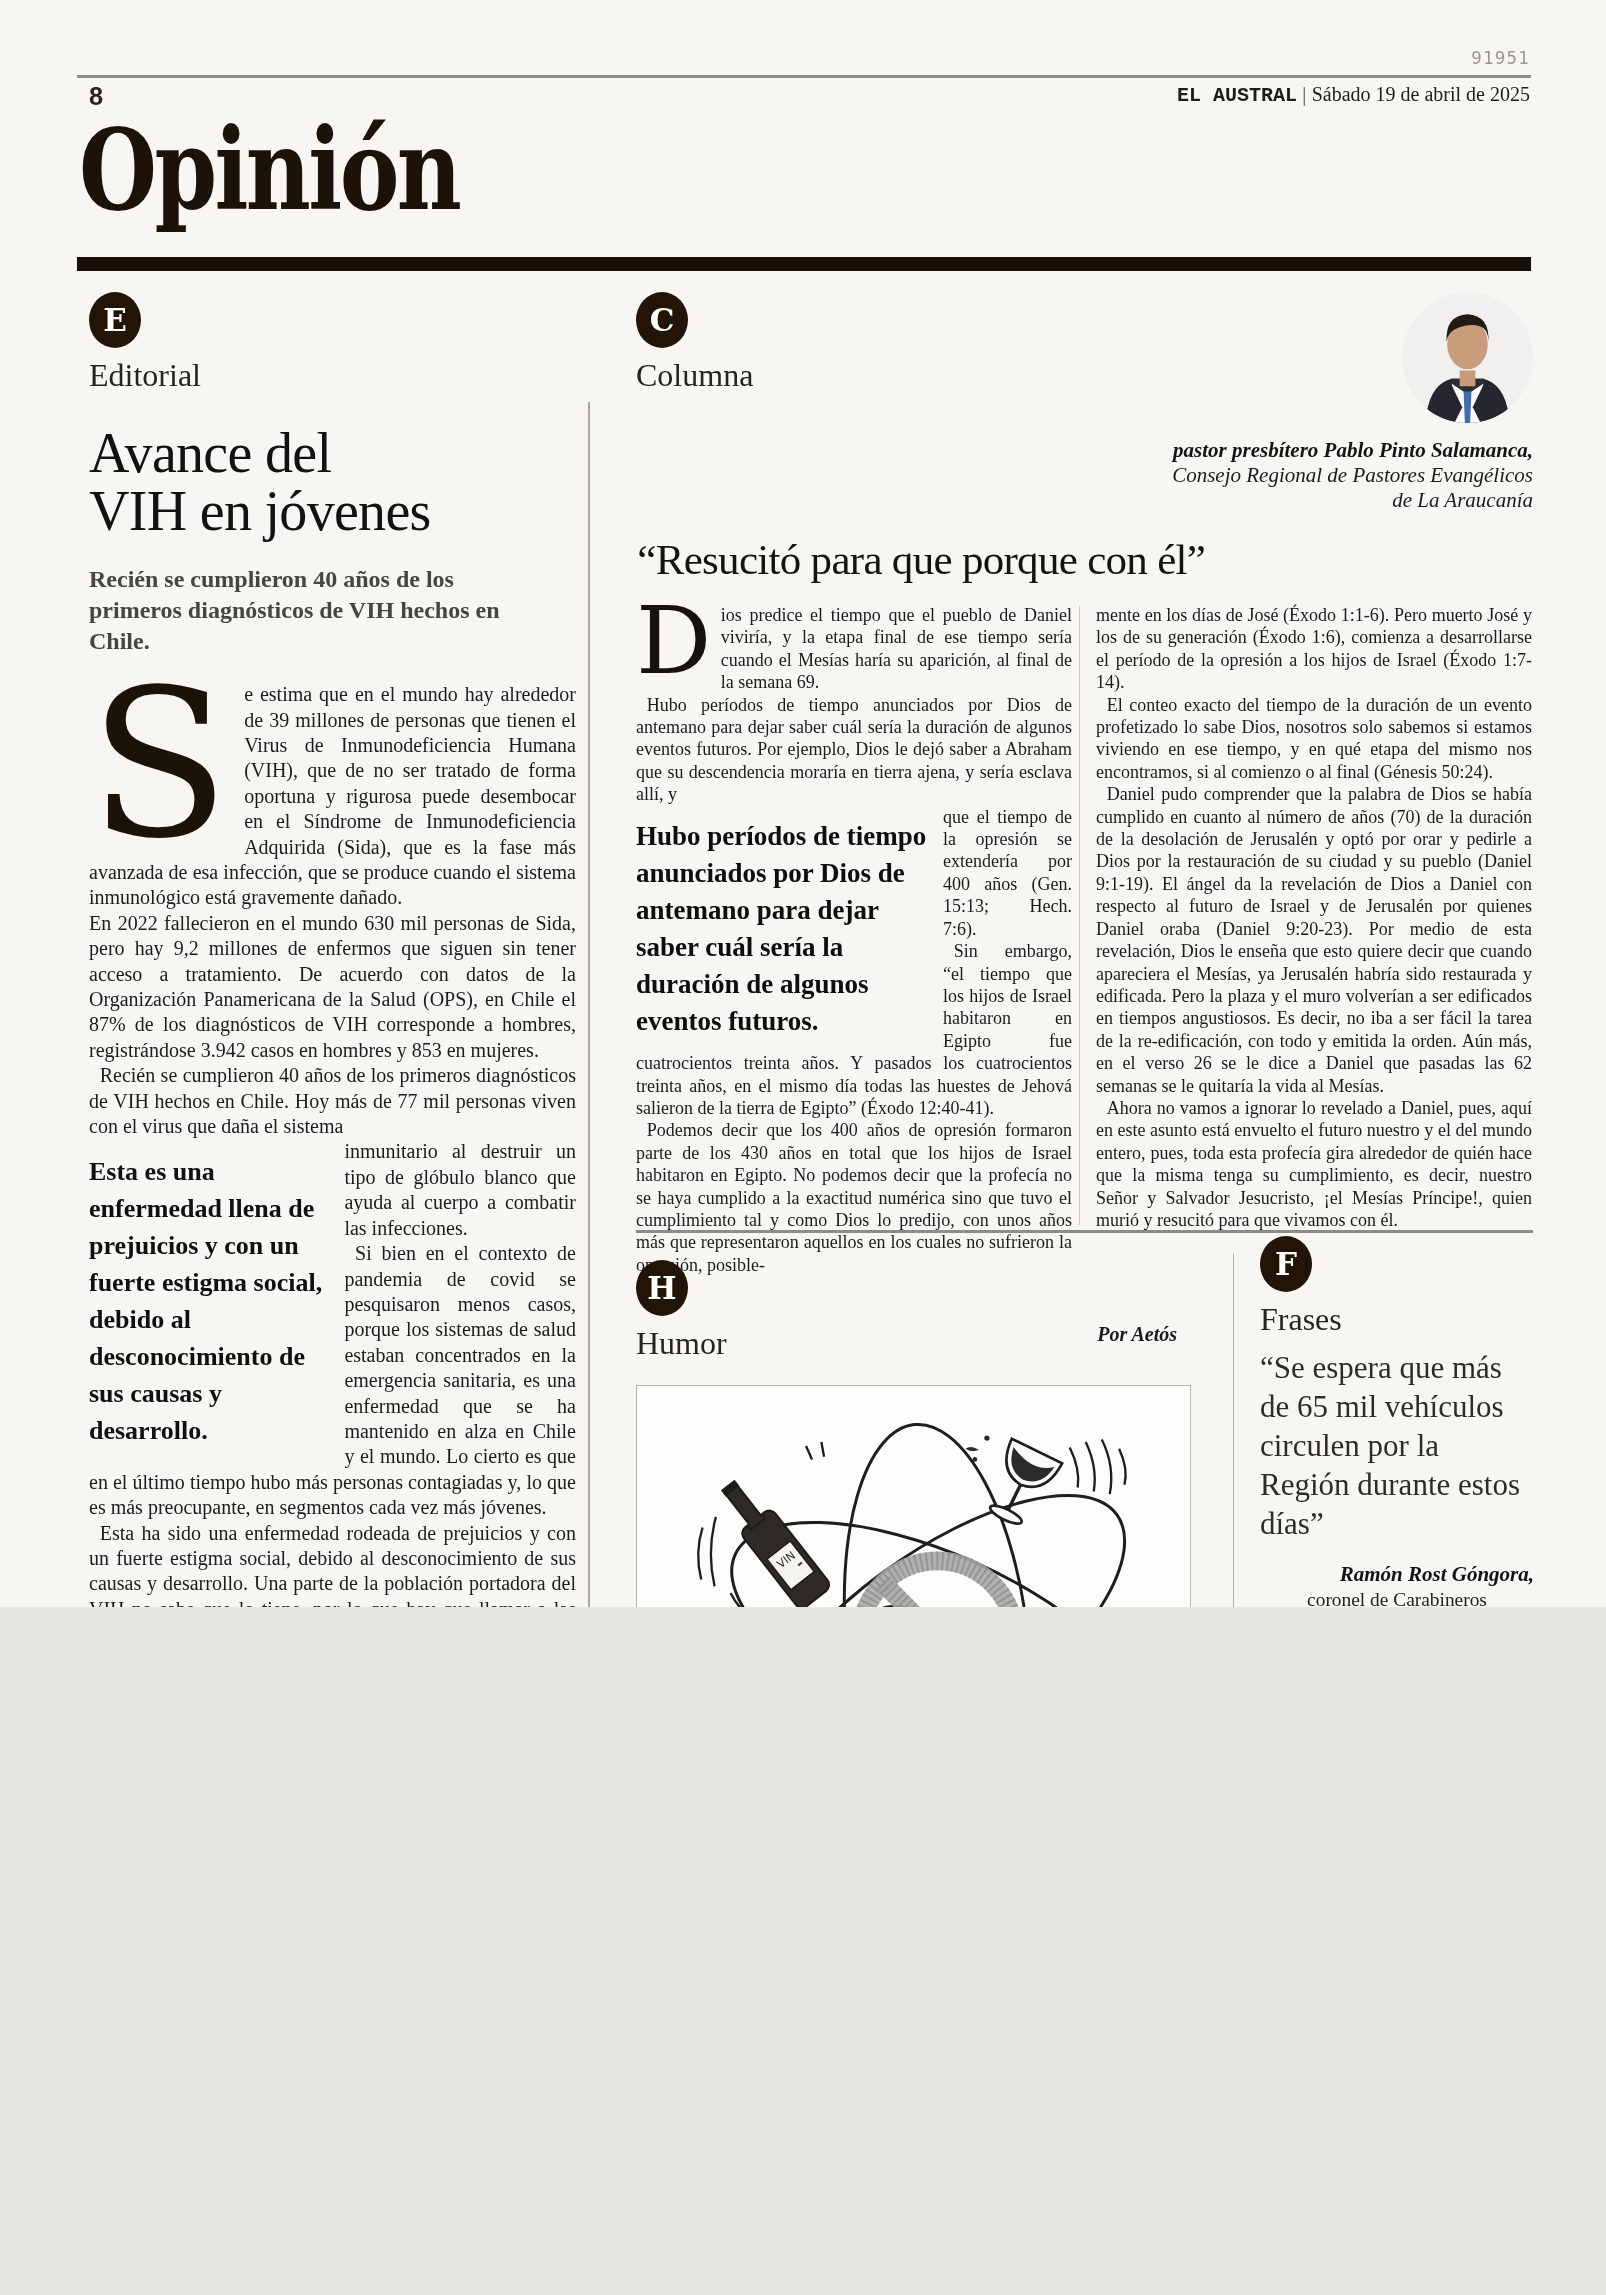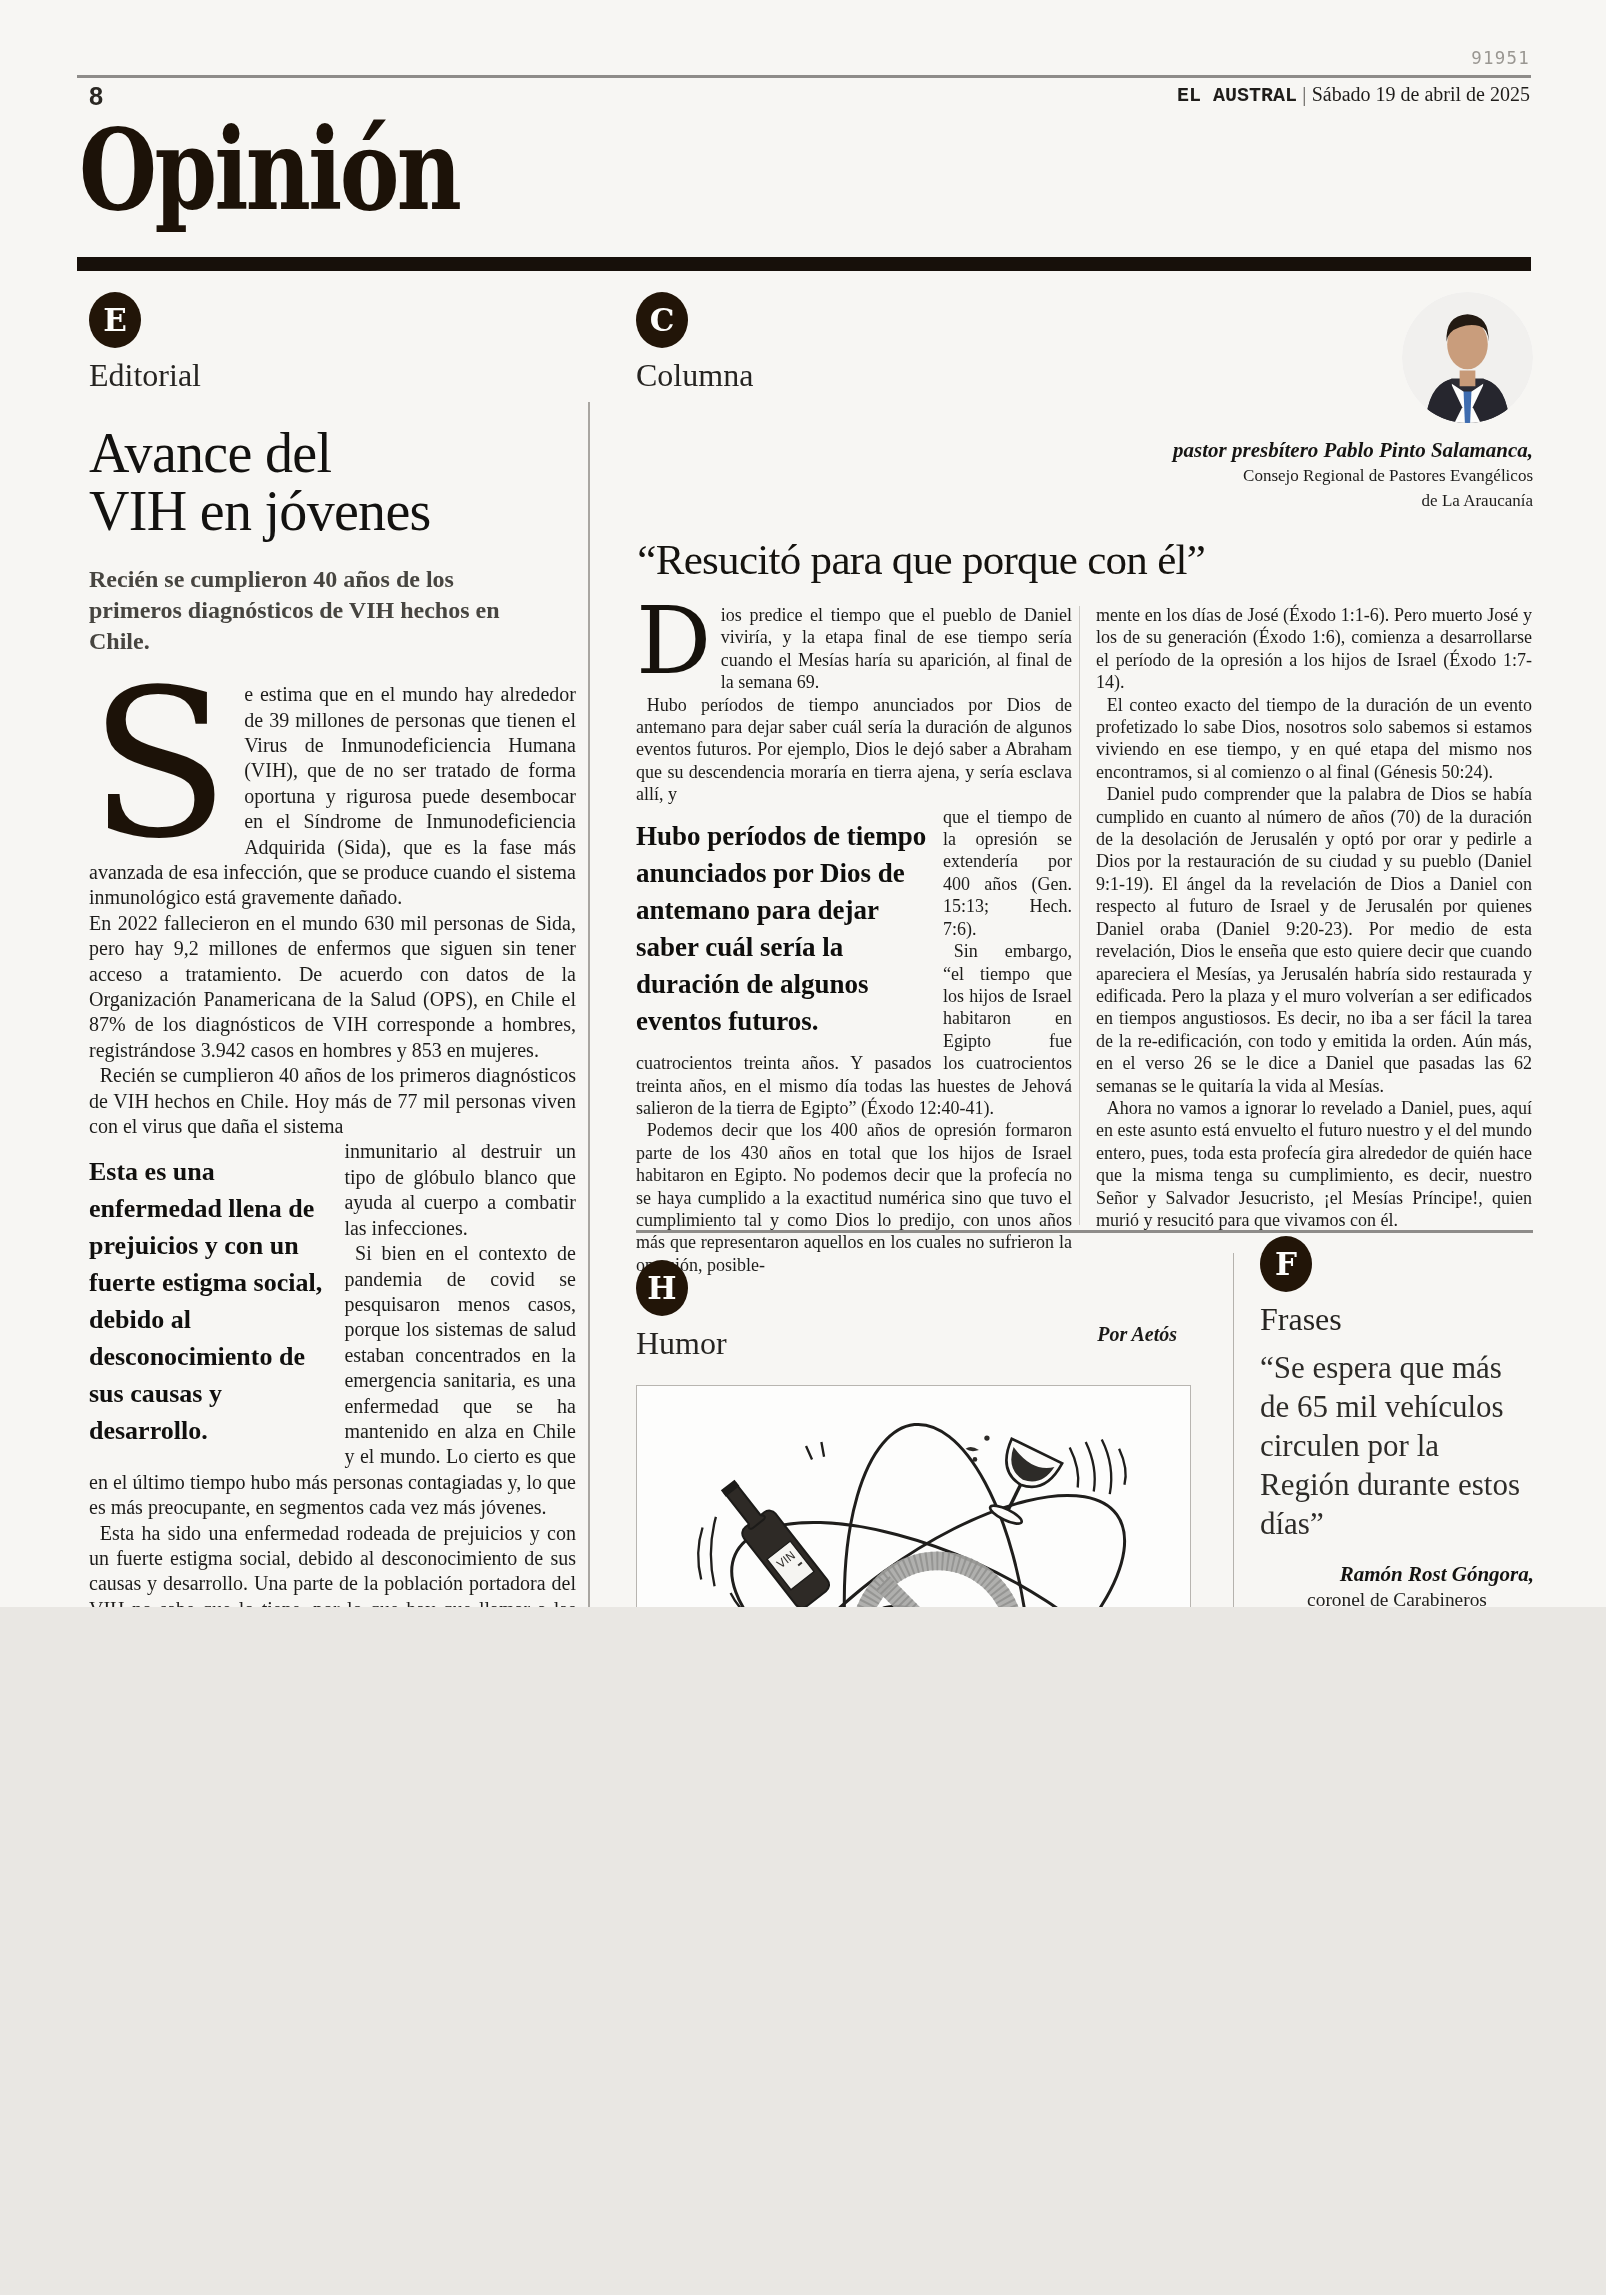--- a/index.html
+++ b/index.html
@@ -50,21 +50,21 @@
   .pullquote-ed { float:left; width:238px; margin:13.4px 17.4px 5.4px 0;
     font-weight:bold; font-size:26px; line-height:37px; color:#11100e; }
   .code-bottom { clear:both; margin-top:24px;
     font:17.4px "DejaVu Sans Mono", monospace; color:#55524c; letter-spacing:1.3px; }
 
   
   #columna { position:absolute; left:636px; top:292px; width:897px; }
   .col-author { position:absolute; top:0; right:0; width:375px; text-align:right; }
   .avatar { width:131px; height:131px; border-radius:50%; overflow:hidden; margin-left:auto; background:#fff; }
   .author-name { margin-top:14.7px; font-size:21px; font-weight:bold; font-style:italic; color:#161513;text-align:right; }
-  .author-affil { font-size:17px; line-height:25px; color:#1d1c1a; }
+  .author-affil { font-size:21px; line-height:25px; color:#1d1c1a;font-style:italic; }
   .col-title { position:absolute; left:1.3px; top:243px; font-size:43px; color:#15130f;
     letter-spacing:-0.7px; white-space:nowrap; font-weight:normal; }
   .col-body { position:absolute; left:0; top:312px; width:897px; display:flex; gap:24px;
     font-size:18px; line-height:22.4px; color:#1c1b19; }
   .col-left, .col-right { width:436px; }
   .dropcap-c { float:left; font-family:"DejaVu Serif", serif; font-size:94px; line-height:68px;
     margin:2.7px 9.4px 0 0; color:#16120c; }
   .pullquote-col { float:left; width:291px; margin:12px 16px 5.4px 0;
     font-weight:bold; font-size:27px; line-height:37px; color:#0f0e0c; }
 

